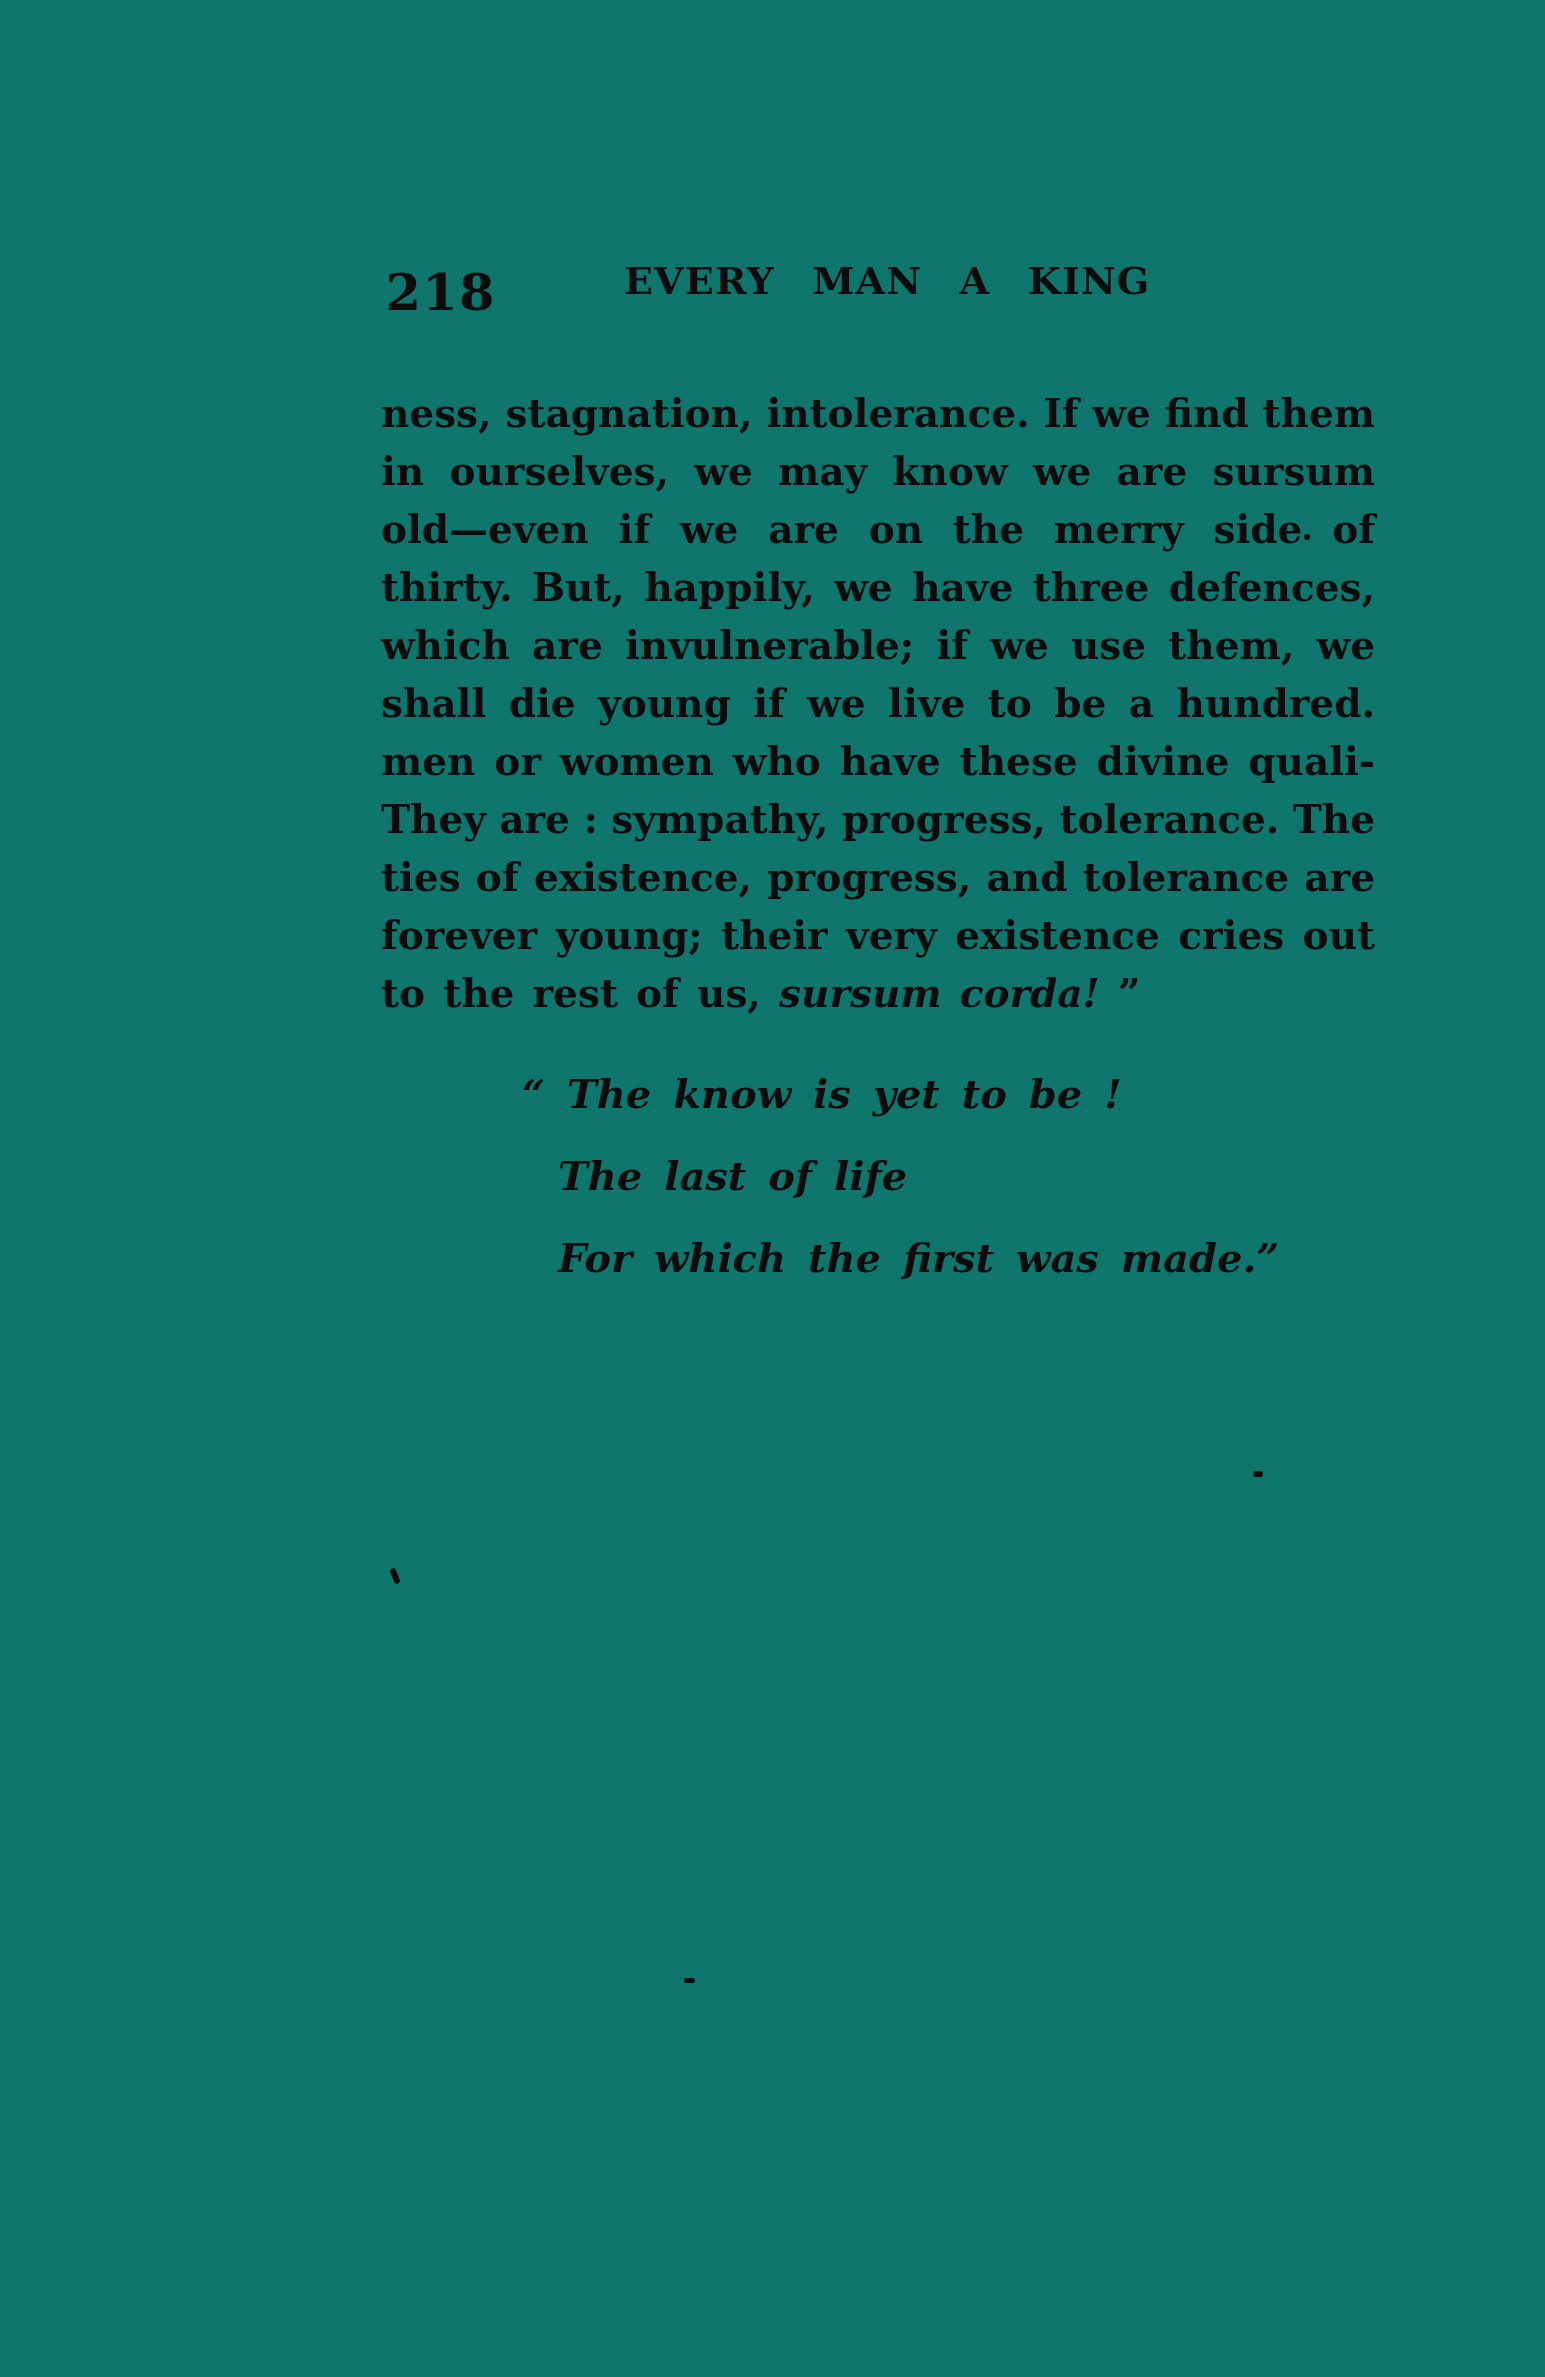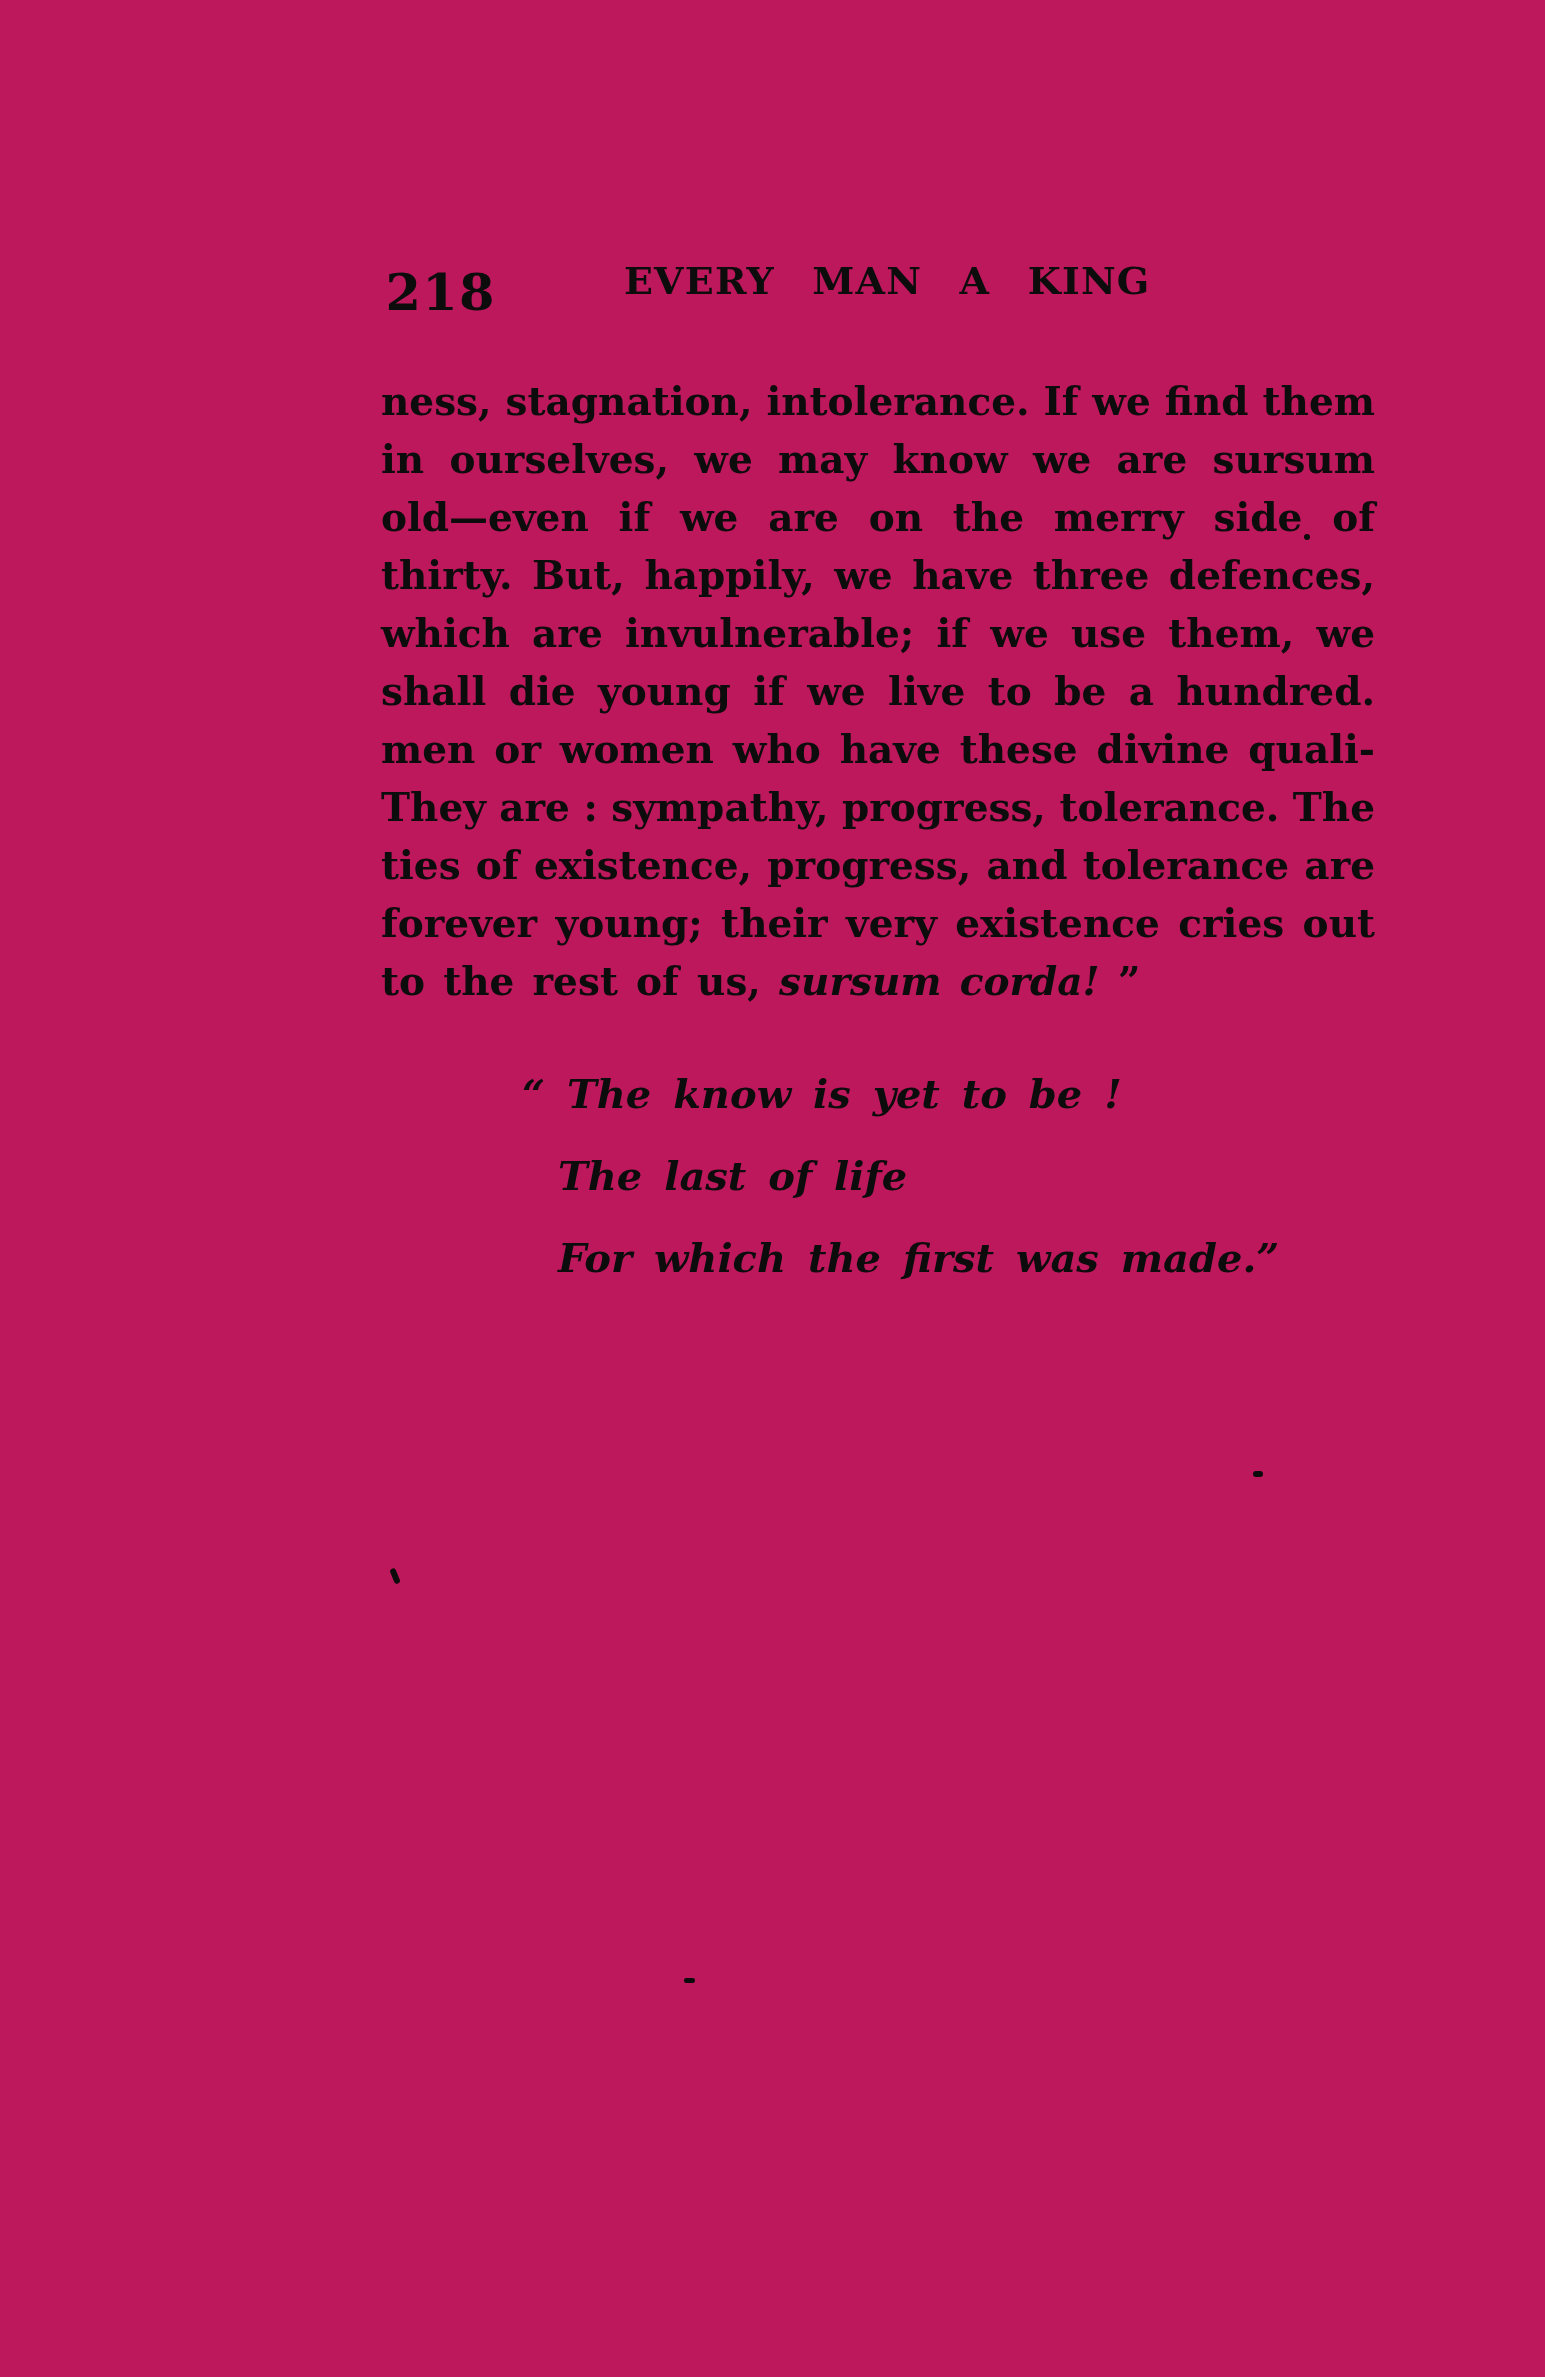--- a/index.html
+++ b/index.html
@@ -4,21 +4,21 @@
 <style>
   html, body {
     margin: 0;
     padding: 0;
     background: #ffffff;
   }
   .page {
     position: relative;
     width: 1545px;
     height: 2377px;
-    background: #be185d;
+    background: #0f766e;
     overflow: hidden;
     font-family: "DejaVu Serif", "Liberation Serif", serif;
     color: #0c0c0c;
   }
 
   
   .running-head {
     position: absolute;
     left: 381px;
     top: 258px;
@@ -43,21 +43,21 @@
     font-weight: bold;
     letter-spacing: 1.2px;
     word-spacing: 23px;
     white-space: nowrap;
   }
 
   
   .body-text {
     position: absolute;
     left: 381px;
-    top: 372px;
+    top: 384px;
     width: 994px;
     font-size: 39px;
     line-height: 58px;
     font-weight: bold;
     word-spacing: -0.6px;
   }
   .jline {
     text-align: justify;
     text-align-last: justify;
     white-space: nowrap;

